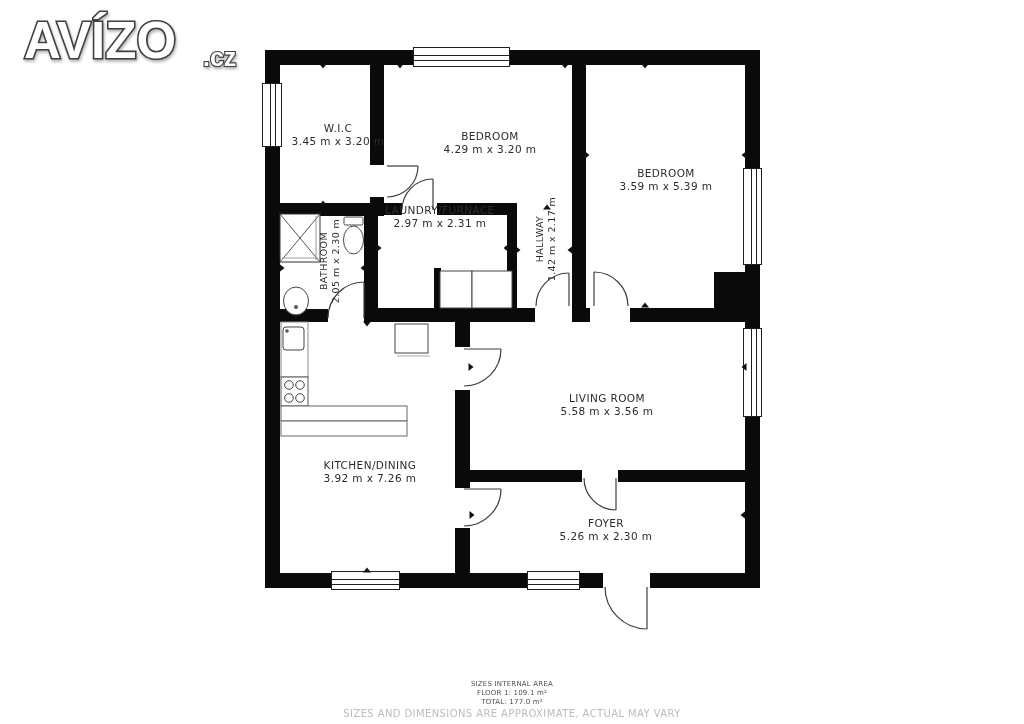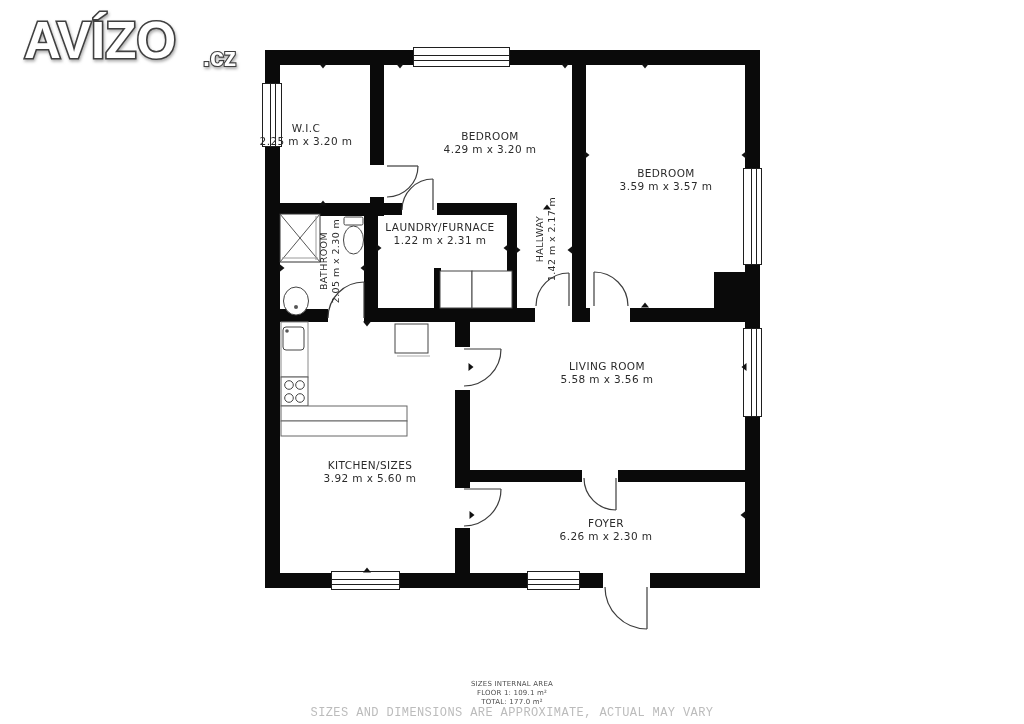--- a/index.html
+++ b/index.html
@@ -20,21 +20,21 @@
   .room-label.vert{transform:translate(-50%,-50%) rotate(-90deg);font-size:9.5px;line-height:12px;}
   
   .tk{position:absolute;width:0;height:0;z-index:4;transform:translate(-50%,-50%);}
   .tk.d{border-left:4px solid transparent;border-right:4px solid transparent;border-top:5px solid #111;}
   .tk.u{border-left:4px solid transparent;border-right:4px solid transparent;border-bottom:5px solid #111;}
   .tk.r{border-top:4px solid transparent;border-bottom:4px solid transparent;border-left:5px solid #111;}
   .tk.l{border-top:4px solid transparent;border-bottom:4px solid transparent;border-right:5px solid #111;}
   
   .footer{position:absolute;left:512px;top:680px;transform:translateX(-50%);text-align:center;
           font-size:7px;line-height:9.2px;color:#4f4f4f;letter-spacing:.2px;z-index:5;white-space:nowrap;}
-  .footer .disc{color:#bcbcbc;font-size:12px;margin-top:1px;letter-spacing:.4px;font-family:Liberation Mono, monospace;}
+  .footer .disc{color:#bcbcbc;font-size:10px;margin-top:1px;letter-spacing:.4px;}
   
   .mp{position:absolute;left:864px;top:683px;display:flex;align-items:center;z-index:5;}
   .mp-text{font-family:"Liberation Serif",serif;font-size:21px;color:#141414;letter-spacing:.2px;margin-left:7px;}
   .mp-text sup{font-size:7px;vertical-align:top;line-height:1;}
   
   .logo{position:absolute;left:22px;top:9px;z-index:5;filter:drop-shadow(1px 2px 1.5px rgba(90,90,90,.5));}
 </style>
 </head>
 <body>
 
@@ -153,55 +153,55 @@
   <div class="tk r" style="left:471px;top:367px"></div>
   <div class="tk r" style="left:472px;top:515px"></div>
   <div class="tk r" style="left:587px;top:155px"></div>
   <div class="tk l" style="left:363px;top:268px"></div>
   <div class="tk l" style="left:506px;top:248px"></div>
   <div class="tk l" style="left:570px;top:250px"></div>
   <div class="tk l" style="left:744px;top:367px"></div>
   <div class="tk l" style="left:743px;top:515px"></div>
   <div class="tk l" style="left:744px;top:155px"></div>
 
-  <div class="room-label" style="left:306px;top:134px">
+  <div class="room-label" style="left:338px;top:134px">
     <div>W.I.C</div>
-    <div>2.25 m x 3.20 m</div>
+    <div>3.45 m x 3.20 m</div>
   </div>
   <div class="room-label" style="left:490px;top:142px">
     <div>BEDROOM</div>
     <div>4.29 m x 3.20 m</div>
   </div>
   <div class="room-label" style="left:666px;top:179px">
     <div>BEDROOM</div>
-    <div>3.59 m x 3.57 m</div>
-  </div>
-  <div class="room-label" style="left:440px;top:233px">
+    <div>3.59 m x 5.39 m</div>
+  </div>
+  <div class="room-label" style="left:440px;top:216px">
     <div>LAUNDRY/FURNACE</div>
-    <div>1.22 m x 2.31 m</div>
+    <div>2.97 m x 2.31 m</div>
   </div>
   <div class="room-label vert" style="left:330px;top:261px">
     <div>BATHROOM</div>
     <div>2.05 m x 2.30 m</div>
   </div>
   <div class="room-label vert" style="left:546px;top:239px">
     <div>HALLWAY</div>
     <div>1.42 m x 2.17 m</div>
   </div>
-  <div class="room-label" style="left:607px;top:372px">
+  <div class="room-label" style="left:607px;top:404px">
     <div>LIVING ROOM</div>
     <div>5.58 m x 3.56 m</div>
   </div>
   <div class="room-label" style="left:370px;top:471px">
-    <div>KITCHEN/SIZES</div>
-    <div>3.92 m x 5.60 m</div>
+    <div>KITCHEN/DINING</div>
+    <div>3.92 m x 7.26 m</div>
   </div>
   <div class="room-label" style="left:606px;top:529px">
     <div>FOYER</div>
-    <div>6.26 m x 2.30 m</div>
+    <div>5.26 m x 2.30 m</div>
   </div>
 
   <div class="footer">
     <div>SIZES INTERNAL AREA</div>
     <div>FLOOR 1: 109.1 m²</div>
     <div>TOTAL: 177.0 m²</div>
     <div class="disc">SIZES AND DIMENSIONS ARE APPROXIMATE, ACTUAL MAY VARY</div>
   </div>
 
 

